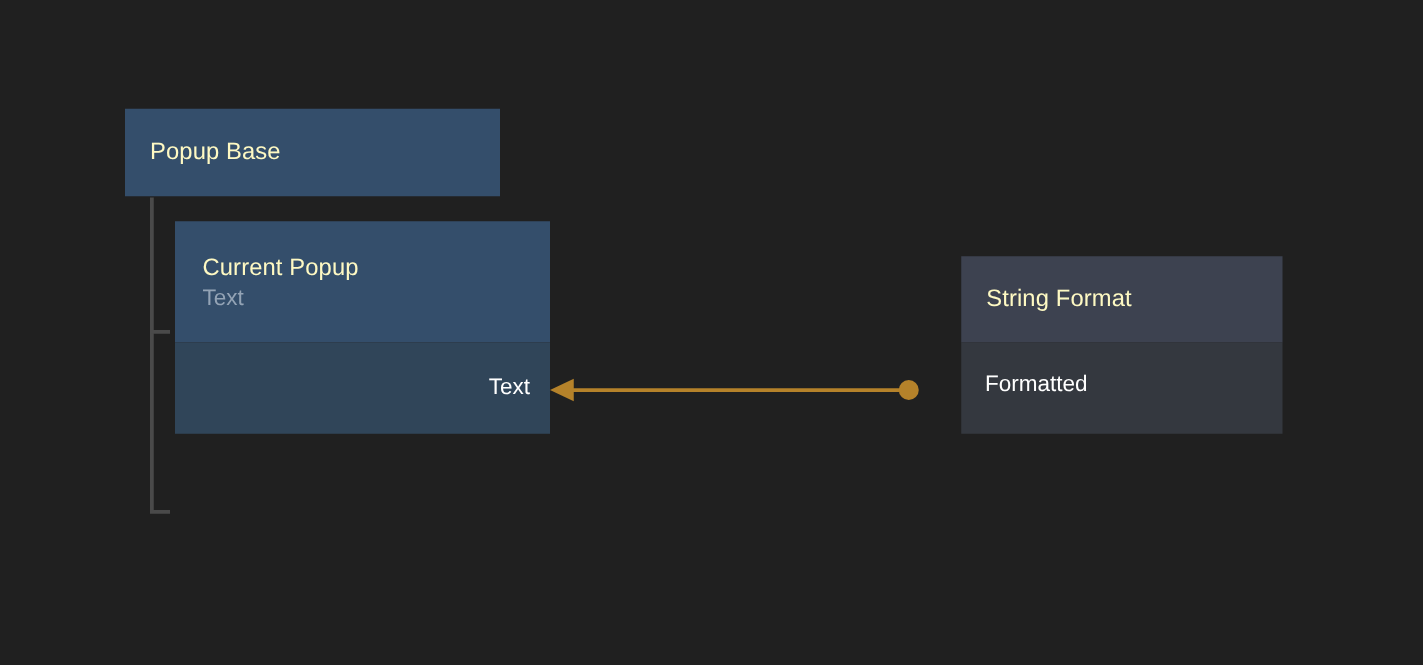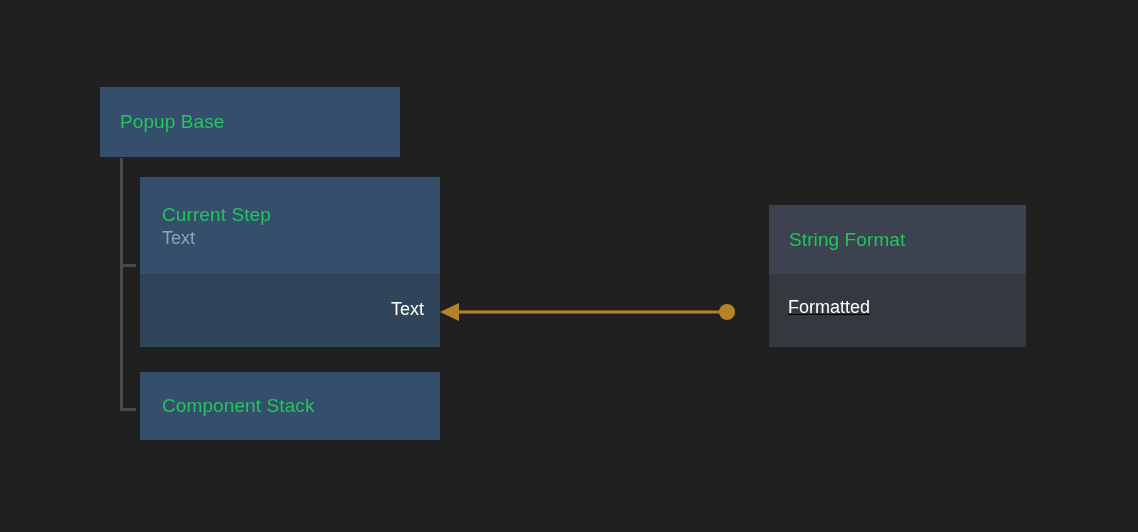--- a/index.html
+++ b/index.html
@@ -32,21 +32,21 @@
     position: absolute;
     box-sizing: border-box;
   }
   .node-header {
     box-sizing: border-box;
     display: flex;
     flex-direction: column;
     justify-content: center;
   }
   .node-title {
-    color: #22c55e;
+    color: #fef9c3;
     font-size: 19px;
     line-height: 24px;
     letter-spacing: 0.1px;
     white-space: nowrap;
   }
   .node-subtitle {
     color: #93a3b5;
     font-size: 18px;
     line-height: 22px;
     white-space: nowrap;
@@ -75,21 +75,20 @@
     color: #ffffff;
     font-size: 18px;
     line-height: 22px;
     white-space: nowrap;
   }
   .port-row-in {
     right: 16px;
   }
   .port-row-out {
     left: 19px;
-    text-decoration: underline;
   }
 
   
   .wire-layer {
     position: absolute;
     left: 0; top: 0;
     width: 1138px;
     height: 532px;
     pointer-events: none;
   }
@@ -120,35 +119,30 @@
   </svg>
 
   <div class="node node-blue" id="node-popup-base">
     <div class="node-header">
       <div class="node-title">Popup Base</div>
     </div>
   </div>
 
   <div class="node node-blue" id="node-current-step">
     <div class="node-header">
-      <div class="node-title">Current Step</div>
+      <div class="node-title">Current Popup</div>
       <div class="node-subtitle">Text</div>
     </div>
     <div class="node-body">
       <div class="port-row port-row-in" style="top: 22px;">
         <span class="port-label">Text</span>
       </div>
     </div>
   </div>
 
-  <div class="node node-blue" id="node-component-stack">
-    <div class="node-header">
-      <div class="node-title">Component Stack</div>
-    </div>
-  </div>
 
   <div class="node node-slate" id="node-string-format">
     <div class="node-header">
       <div class="node-title">String Format</div>
     </div>
     <div class="node-body">
       <div class="port-row port-row-out" style="top: 20px;">
         <span class="port-label">Formatted</span>
       </div>
     </div>

